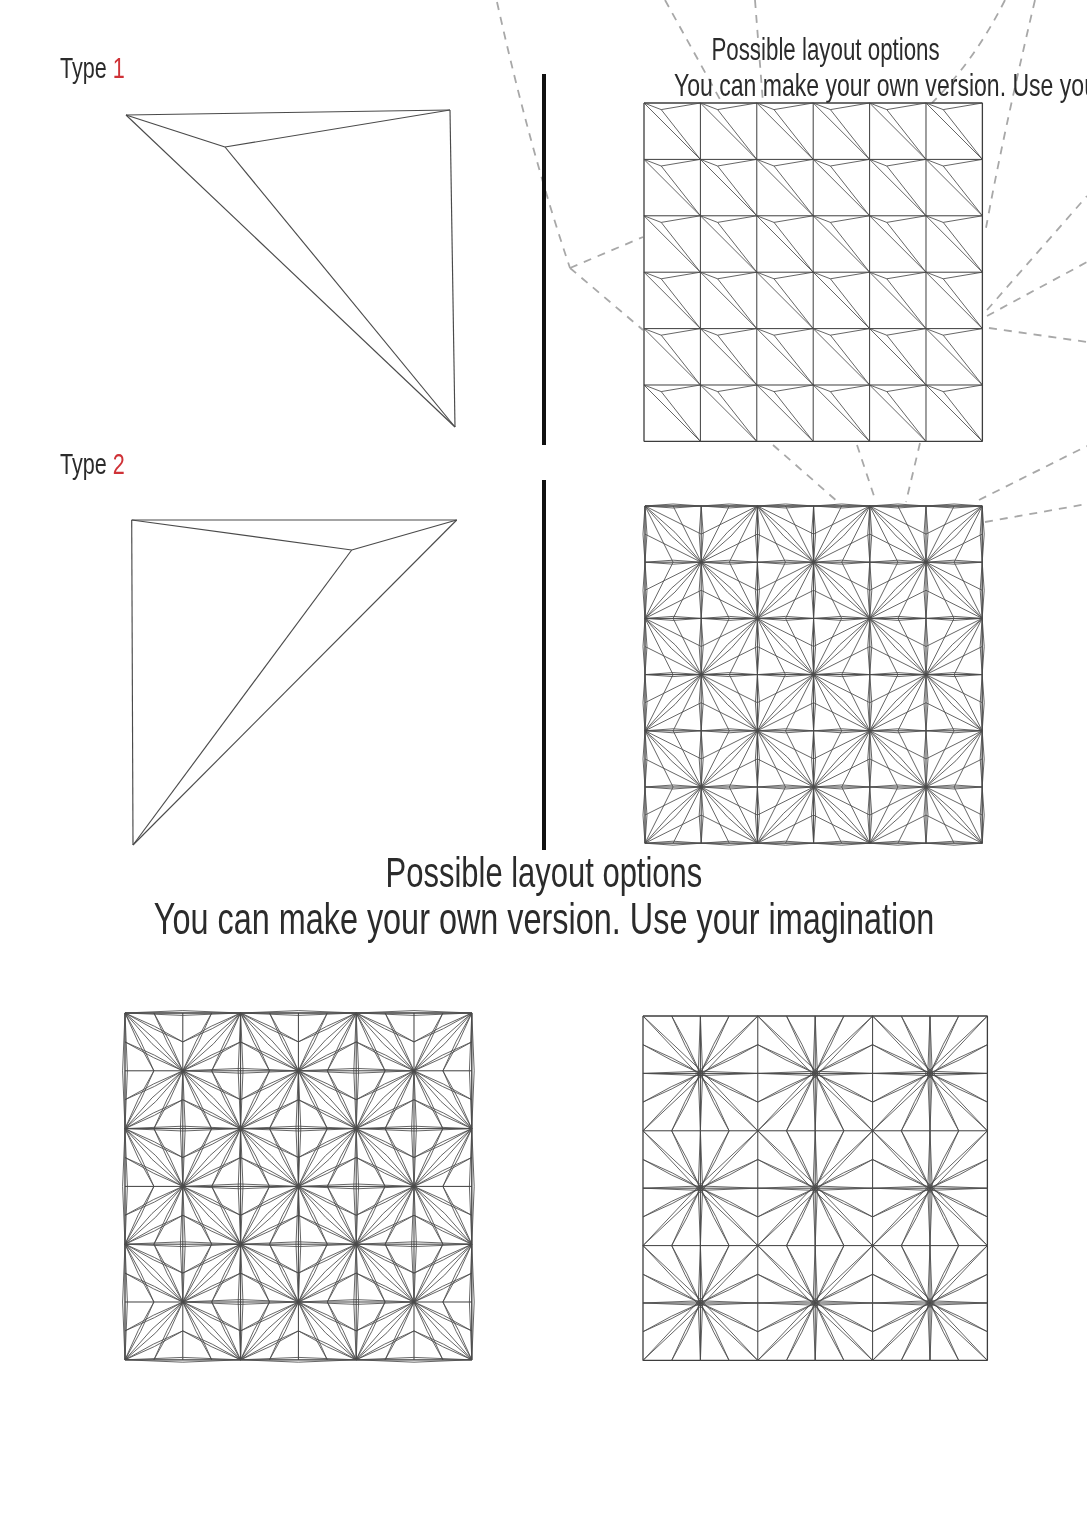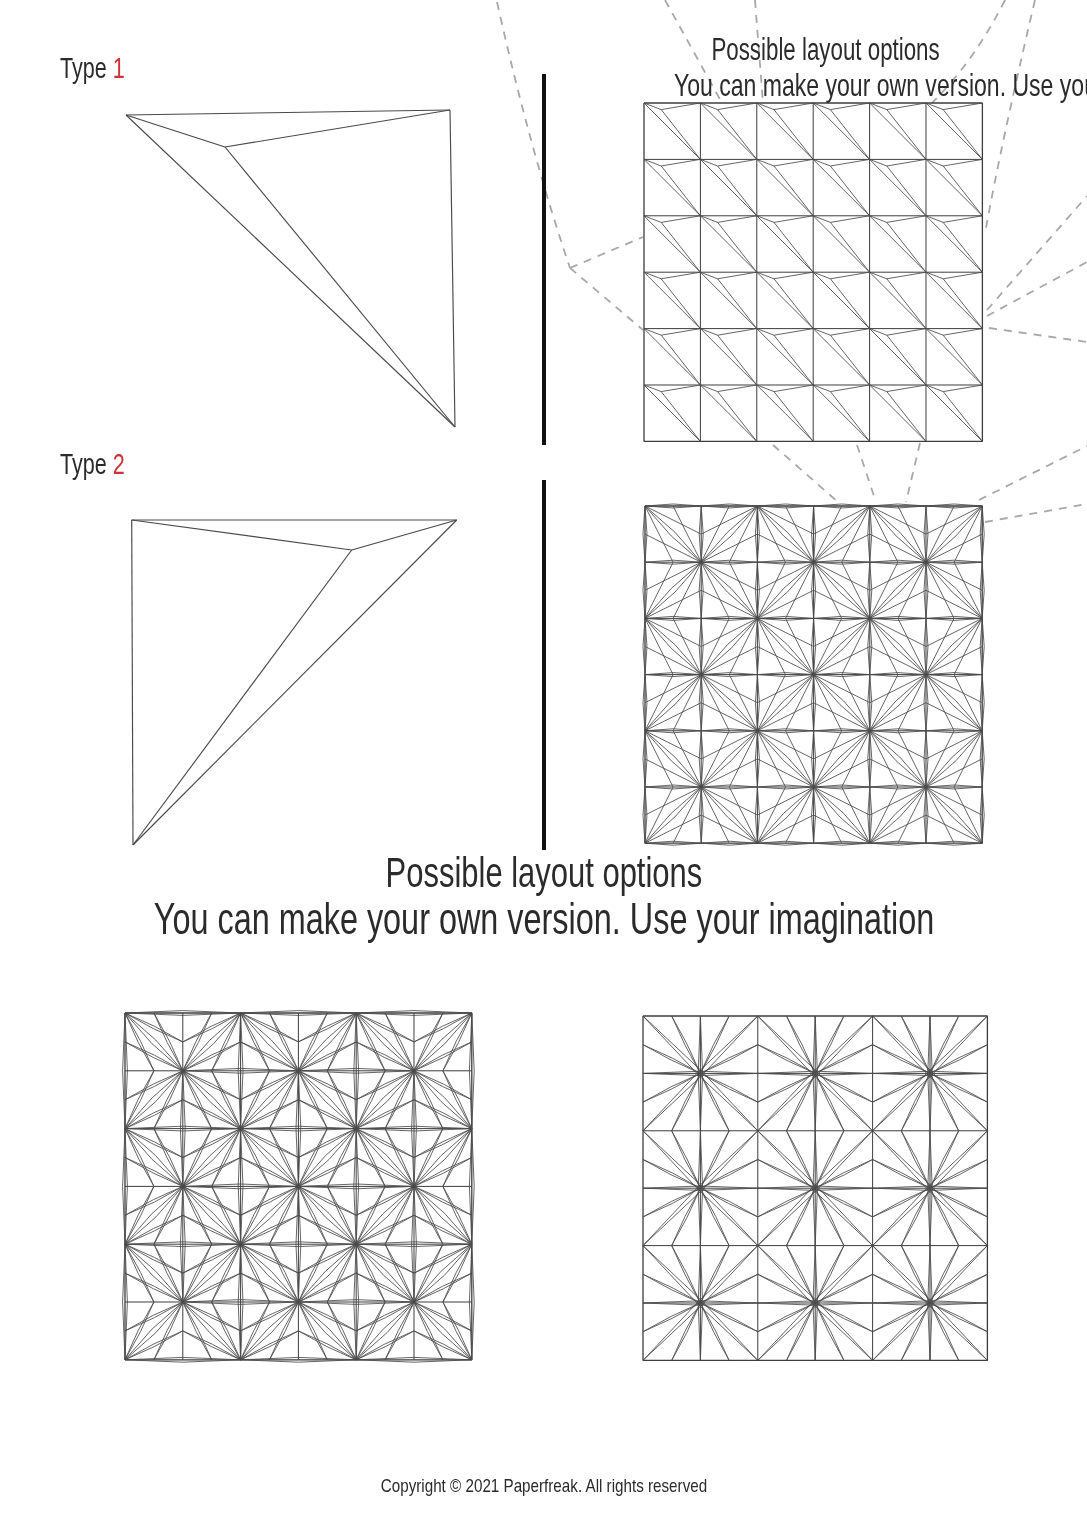--- a/index.html
+++ b/index.html
@@ -877,17 +877,14 @@
       <path d="M287,287 L300.36613008990014,316.19193495504993 L315.7,344.4 L302.3338699100999,315.20806504495005 Z" stroke="#4a4a4a" stroke-width="0.85" fill="none" stroke-linejoin="bevel"></path>
     </svg>
 
   <div class="txt center-line z2" style="top:851px;font-size:43px;">
     <span class="cond">Possible layout options</span>
   </div>
   <div class="txt center-line z2" style="top:896px;font-size:45px;">
     <span class="cond">You can make your own version. Use your imagination</span>
   </div>
 
-  <div class="txt center-line z2" style="top:1476px;font-size:19px;">
-    <span class="cond" style="transform:scaleX(0.8)">Copyright © 2021 Paperfreak. All rights reserved</span>
-  </div>
 
 </div>
 
 </body></html>

